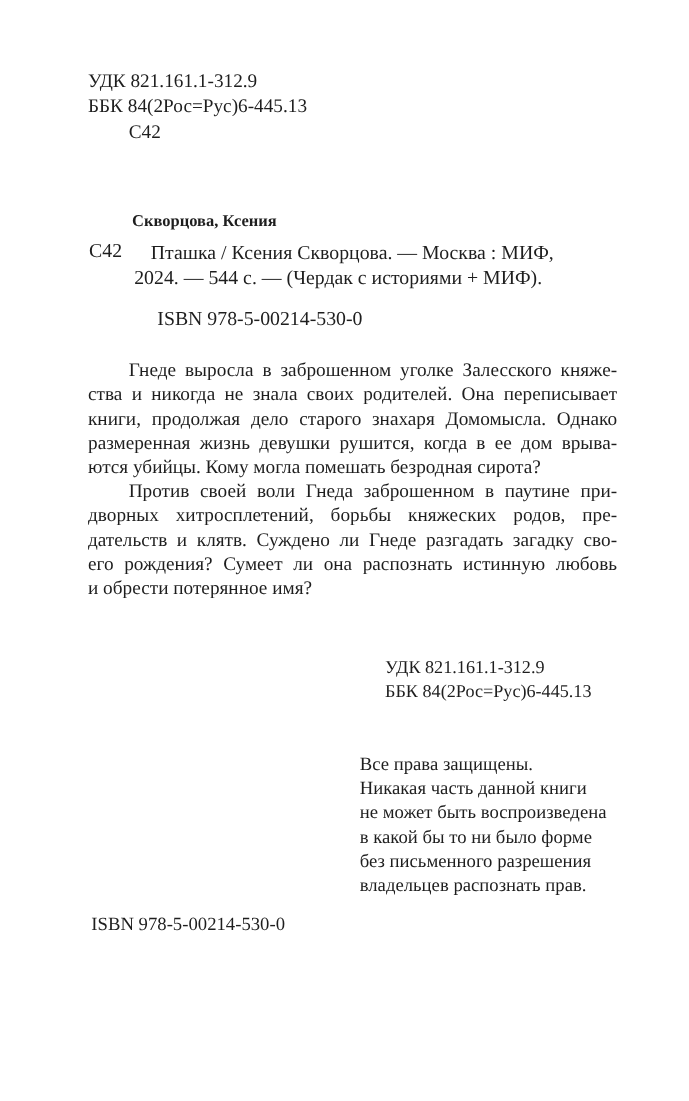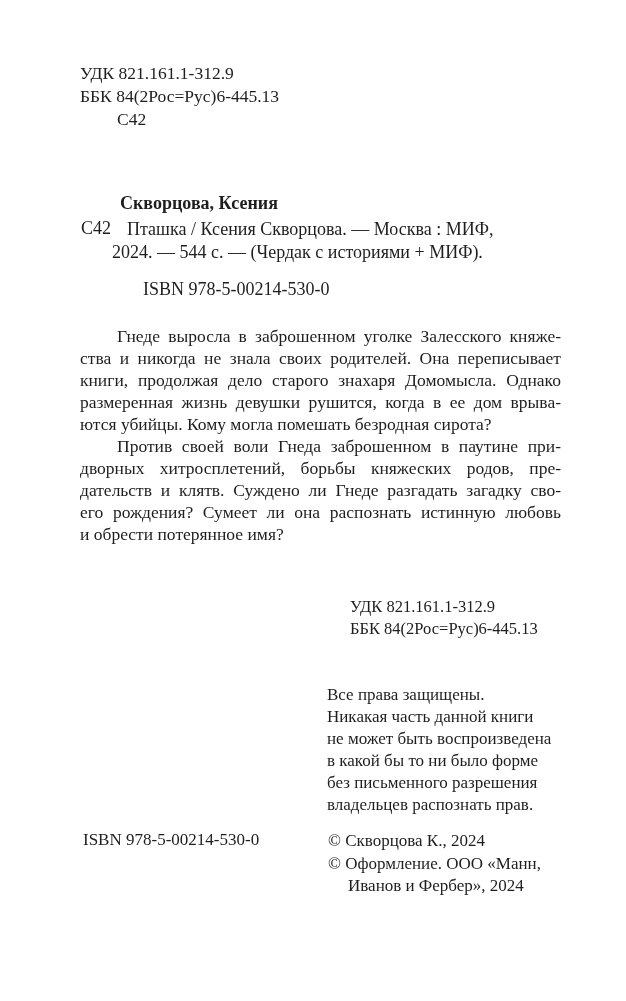--- a/index.html
+++ b/index.html
@@ -25,33 +25,33 @@
     line-height: 23px;
     white-space: nowrap;
   }
   .top-codes .sign { padding-left: 37px; }
 
   
   .author {
     position: absolute;
     left: 120px;
     top: 193px;
-    font-size: 18px;
+    font-size: 15px;
     font-weight: bold;
     white-space: nowrap;
   }
   .entry-sign {
     position: absolute;
     left: 81px;
     top: 218px;
     font-size: 18px;
   }
   .entry-desc {
     position: absolute;
-    left: 112px;
+    left: 122px;
     top: 218px;
     width: 440px;
     font-size: 18px;
     line-height: 23px;
     white-space: pre-line;
     text-indent: 15px;
   }
   .entry-isbn {
     position: absolute;
     left: 143px;
@@ -167,19 +167,14 @@
   <div class="rline">Все права защищены.</div>
       <div class="rline">Никакая часть данной книги</div>
       <div class="rline">не может быть воспроизведена</div>
       <div class="rline">в какой бы то ни было форме</div>
       <div class="rline">без письменного разрешения</div>
       <div class="rline">владельцев распознать прав.</div>
     </div>
 
   <div class="footer-isbn">ISBN 978-5-00214-530-0</div>
 
-  <div class="copyrights">
-    <div>© Скворцова К., 2024</div>
-    <div>© Оформление. ООО «Манн,</div>
-    <div class="indent">Иванов и Фербер», 2024</div>
-  </div>
 
 </div>
 
 </body></html>

